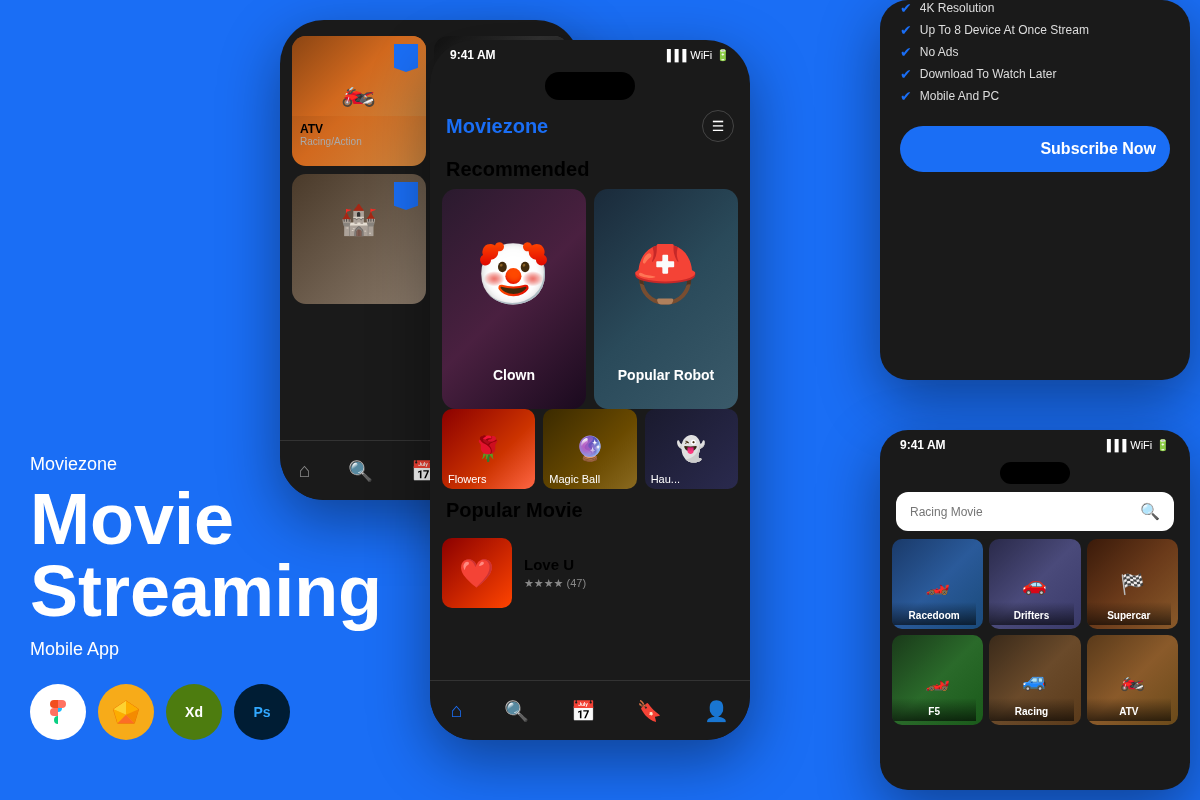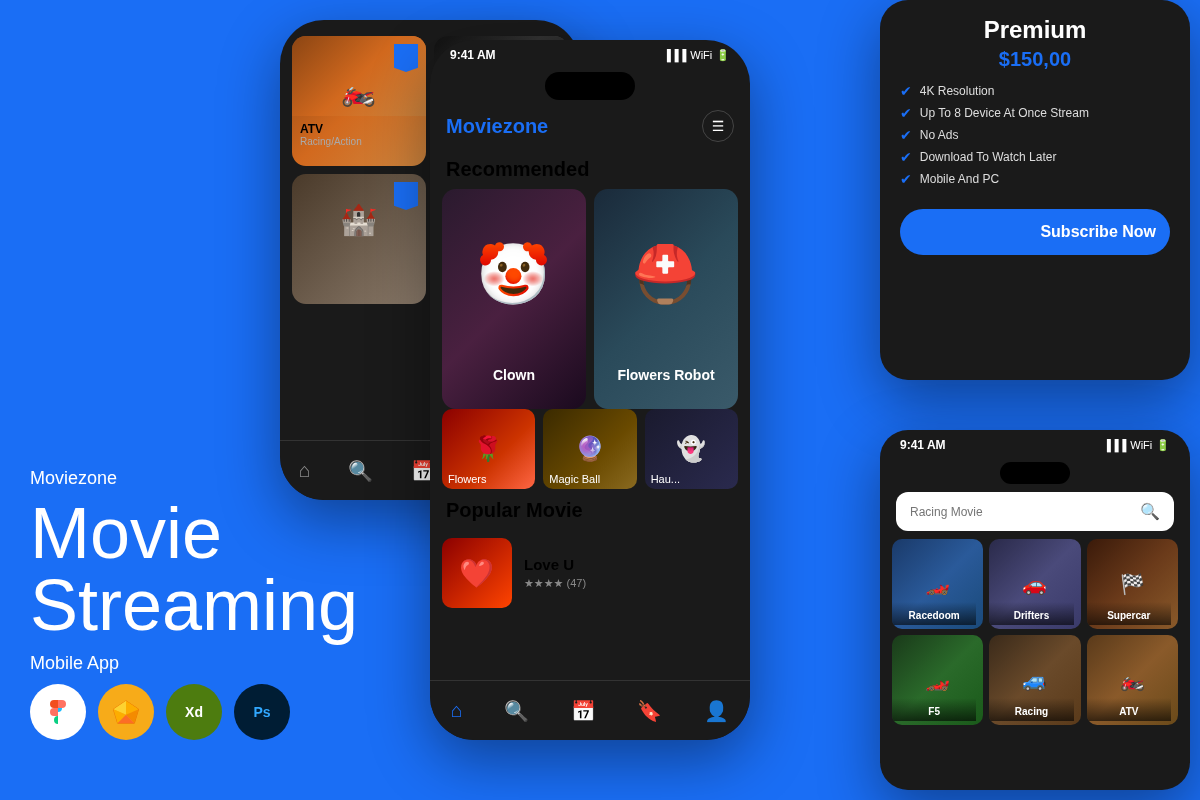--- a/index.html
+++ b/index.html
@@ -19,28 +19,28 @@
       bottom: 60px;
       color: white;
     }
     .app-name-small {
       font-size: 18px;
       font-weight: 400;
       margin-bottom: 8px;
     }
     .app-title {
       font-size: 72px;
-      font-weight: 400;
+      font-weight: 700;
       line-height: 1.0;
       margin-bottom: 12px;
     }
     .app-subtitle {
       font-size: 18px;
       font-weight: 400;
-      margin-bottom: 10px;
+      margin-bottom: 24px;
     }
     .tool-icons {
       display: flex;
       gap: 12px;
     }
     .tool-icon {
       width: 56px;
       height: 56px;
       border-radius: 50%;
       display: flex;
@@ -468,21 +468,21 @@
     <div class="hamburger">☰</div>
   </div>
   <div class="section-title">Recommended</div>
   <div class="recommended-row">
     <div class="rec-card clown-bg">
       <div style="height:170px;display:flex;align-items:center;justify-content:center;font-size:60px;">🤡</div>
       <div class="rec-card-label">Clown</div>
     </div>
     <div class="rec-card robot-bg">
       <div style="height:170px;display:flex;align-items:center;justify-content:center;font-size:55px;">⛑️</div>
-      <div class="rec-card-label">Flowers Robot</div>
+      <div class="rec-card-label">Popular Robot</div>
     </div>
   </div>
   <div class="watching-row">
     <div class="watch-card flowers-bg">
       <div style="height:100%;display:flex;align-items:center;justify-content:center;font-size:24px;">🌹</div>
       <div class="watch-card-label">Flowers</div>
     </div>
     <div class="watch-card magic-bg">
       <div style="height:100%;display:flex;align-items:center;justify-content:center;font-size:24px;">🔮</div>
       <div class="watch-card-label">Magic Ball</div>
@@ -506,24 +506,20 @@
     <span class="nav-icon">📅</span>
     <span class="nav-icon">🔖</span>
     <span class="nav-icon">👤</span>
   </div>
 </div>
 
 <div class="phone phone-right-top">
   <div style="display:flex;">
 
     <div style="flex:1;overflow:hidden;">
-      <div class="sub-header">
-        <div class="sub-plan-name">Premium</div>
-        <div class="sub-price">$150,00</div>
-      </div>
       <div class="sub-features">
         <div class="sub-feature-item">
           <span class="check-icon">✔</span>
           <span>4K Resolution</span>
         </div>
         <div class="sub-feature-item">
           <span class="check-icon">✔</span>
           <span>Up To 8 Device At Once Stream</span>
         </div>
         <div class="sub-feature-item">

